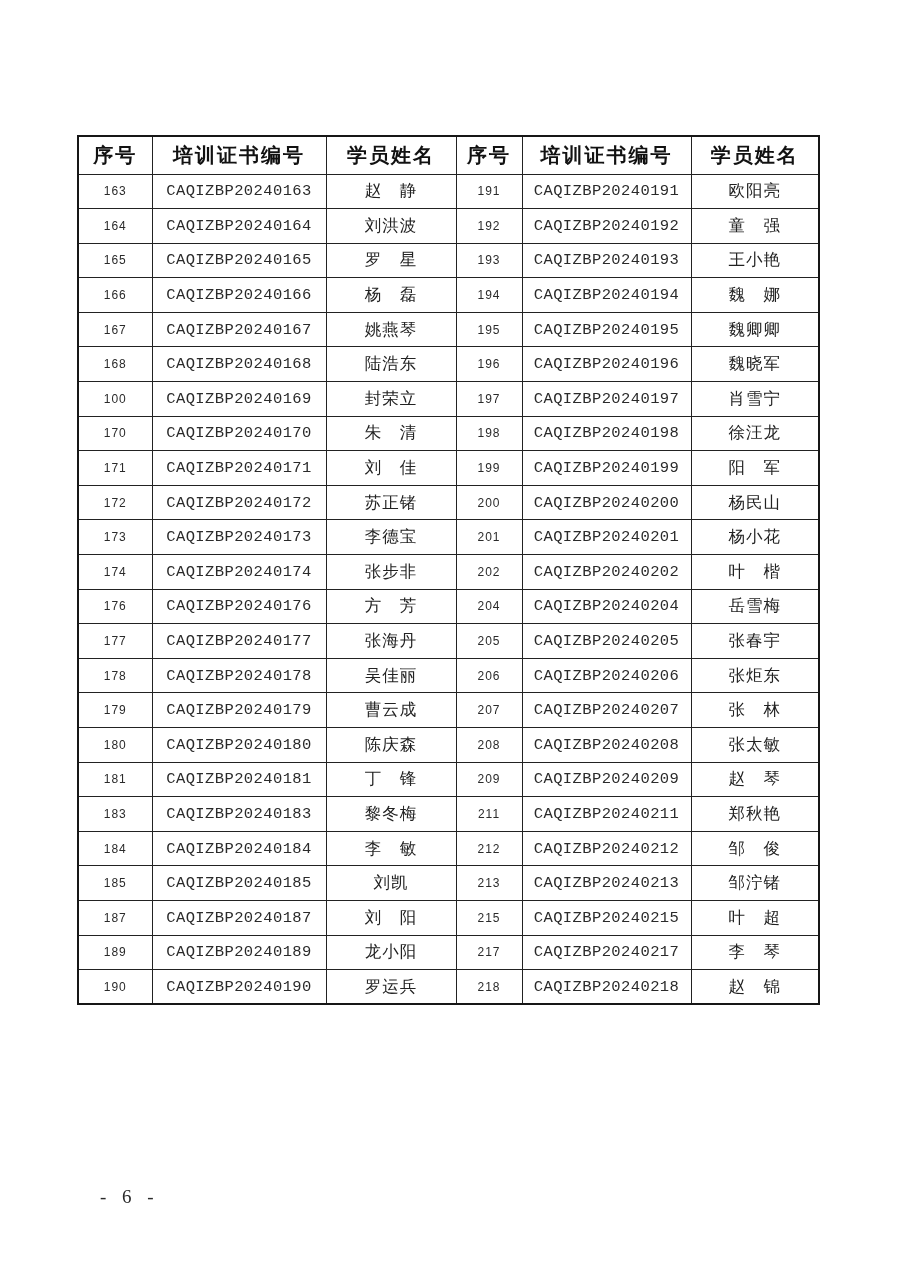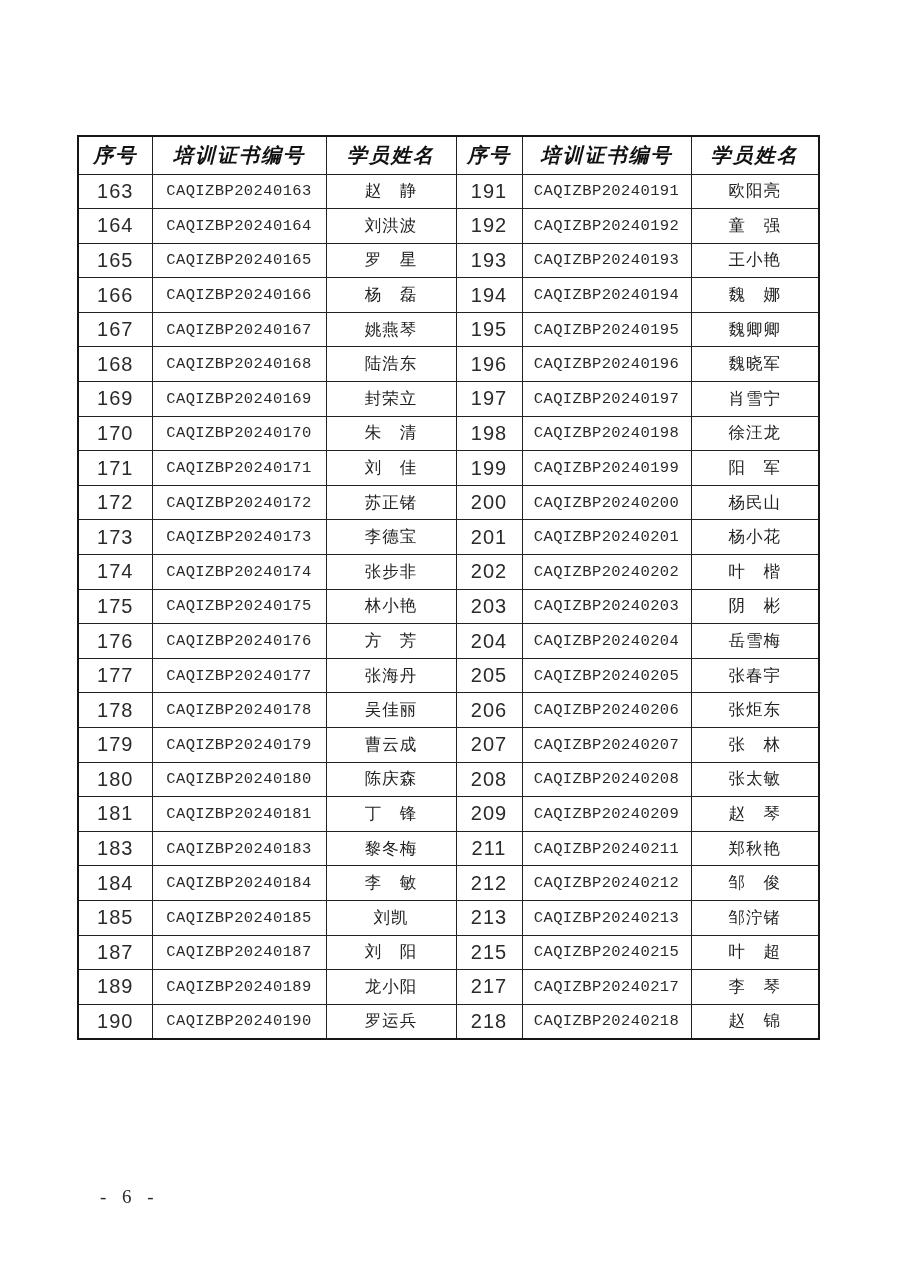--- a/index.html
+++ b/index.html
@@ -34,25 +34,24 @@
     white-space: nowrap;
   }
   thead tr { height: 38px; }
   tbody tr { height: 34.6px; }
   th {
     font-family: "Liberation Serif", serif;
     font-weight: bold;
     font-size: 20px;
     letter-spacing: 2px;
     color: #111111;
-    font-style: italic;
   }
   td.c-no {
     font-family: "Liberation Sans", sans-serif;
-    font-size: 20px;
+    font-size: 12px;
     letter-spacing: 1px;
     color: #2a2a2a;
   }
   td.c-cert {
     font-family: Liberation Mono, monospace;
     font-size: 15.5px;
     letter-spacing: 0.4px;
     color: #2a2a2a;
   }
   td.c-name {
@@ -140,21 +139,21 @@
           </tr>
           <tr>
             <td class="c-no">168</td>
             <td class="c-cert">CAQIZBP20240168</td>
             <td class="c-name">陆浩东</td>
             <td class="c-no">196</td>
             <td class="c-cert">CAQIZBP20240196</td>
             <td class="c-name">魏晓军</td>
           </tr>
           <tr>
-            <td class="c-no">169</td>
+            <td class="c-no">100</td>
             <td class="c-cert">CAQIZBP20240169</td>
             <td class="c-name">封荣立</td>
             <td class="c-no">197</td>
             <td class="c-cert">CAQIZBP20240197</td>
             <td class="c-name">肖雪宁</td>
           </tr>
           <tr>
             <td class="c-no">170</td>
             <td class="c-cert">CAQIZBP20240170</td>
             <td class="c-name">朱　清</td>
@@ -188,28 +187,20 @@
           </tr>
           <tr>
             <td class="c-no">174</td>
             <td class="c-cert">CAQIZBP20240174</td>
             <td class="c-name">张步非</td>
             <td class="c-no">202</td>
             <td class="c-cert">CAQIZBP20240202</td>
             <td class="c-name">叶　楷</td>
           </tr>
           <tr>
-            <td class="c-no">175</td>
-            <td class="c-cert">CAQIZBP20240175</td>
-            <td class="c-name">林小艳</td>
-            <td class="c-no">203</td>
-            <td class="c-cert">CAQIZBP20240203</td>
-            <td class="c-name">阴　彬</td>
-          </tr>
-          <tr>
             <td class="c-no">176</td>
             <td class="c-cert">CAQIZBP20240176</td>
             <td class="c-name">方　芳</td>
             <td class="c-no">204</td>
             <td class="c-cert">CAQIZBP20240204</td>
             <td class="c-name">岳雪梅</td>
           </tr>
           <tr>
             <td class="c-no">177</td>
             <td class="c-cert">CAQIZBP20240177</td>

